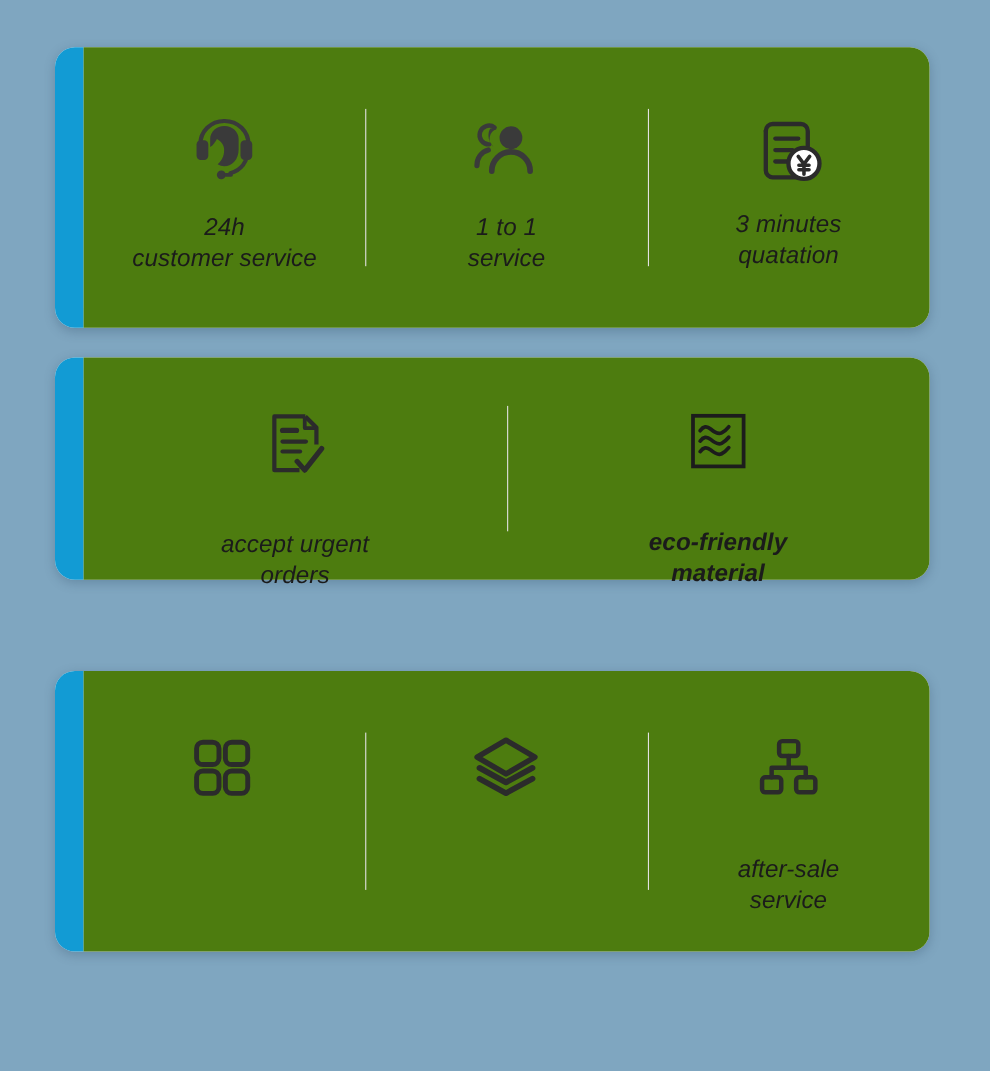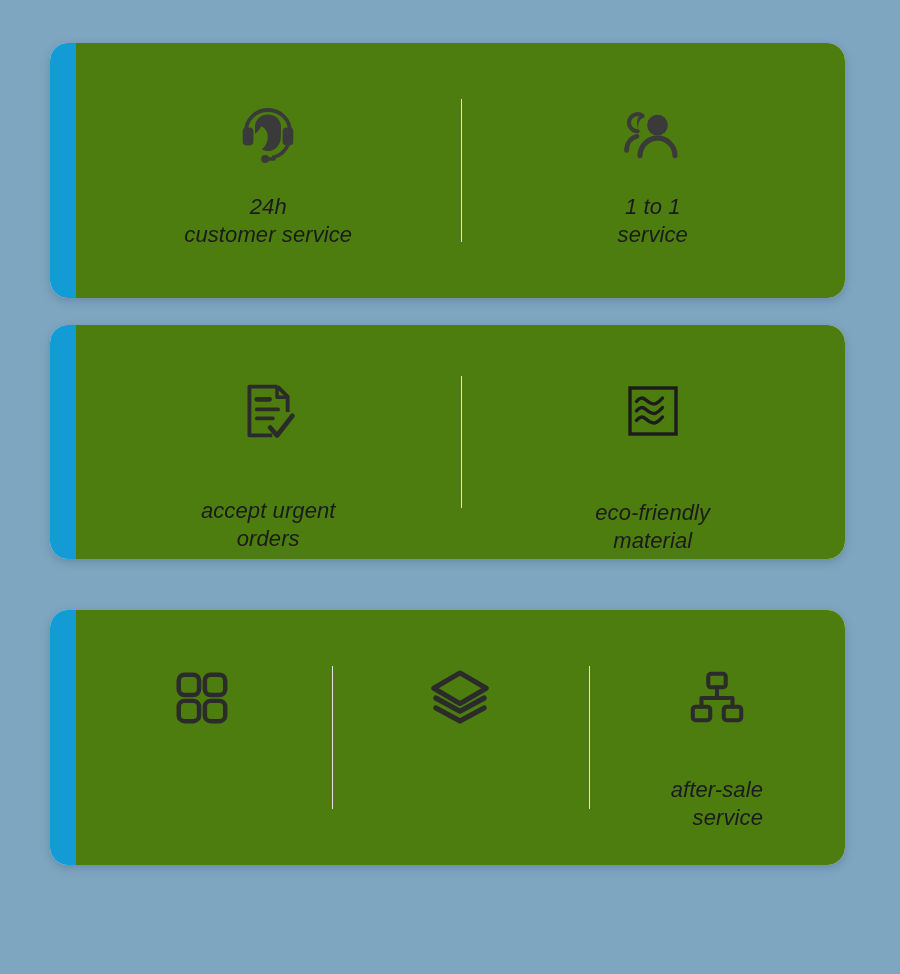--- a/index.html
+++ b/index.html
@@ -53,21 +53,21 @@
     z-index: 1;
     margin-left: 26px;
     width: 769px;
     background: #4d7c0f;
     border-radius: 0 18px 18px 0;
     display: flex;
     align-items: stretch;
   }
 
   .card-1 { top: 43px;  height: 255px; }
-  .card-2 { top: 325px; height: 234px; }
+  .card-2 { top: 325px; height: 202px; }
   .card-3 { top: 610px; height: 255px; }
 
   
   .cell {
     flex: 1 1 0;
     position: relative;
     display: flex;
     flex-direction: column;
     align-items: center;
     justify-content: flex-start;
@@ -104,26 +104,26 @@
     padding: 0 6px;
   }
 
   
   .card-1 .icon-wrap { margin-top: 52px; height: 84px; }
   .card-1 .cell-label { margin-top: 14px; }
   .card-1 .cell-3 .cell-label { margin-top: 11px; }
 
   .card-2 .icon-wrap { margin-top: 44px; height: 84px; }
   .card-2 .cell-label { margin-top: 44px; }
-  .card-2 .cell-2 .cell-label { margin-top: 46px; }
+  .card-2 .cell-2 .cell-label { margin-top: 46px; font-weight: bold; }
   .card-2 .cell-3 .cell-label { margin-top: 58px; }
 
   .card-3 .icon-wrap { margin-top: 44px; height: 86px; }
   .card-3 .cell-label { margin-top: 38px; }
-  .card-3 .cell-3 .cell-label { margin-top: 36px; text-align: right; }
+  .card-3 .cell-3 .cell-label { margin-top: 36px; }
 
   
   .card-2 .cell-3 .cell-label { transform: translateX(4px); }
   .card-3 .cell-1 .icon-wrap { transform: translateX(-3px); }
   .card-3 .cell-1 .cell-label { transform: translateX(-2px); }
 </style>
 </head>
 <body>
 
 <div class="page">
@@ -156,20 +156,35 @@
             <path d="M22.8 13.2a7.6 7.6 0 1 0-4.4 13.7" stroke="#3a3a3a" stroke-width="3.6" stroke-linecap="round" fill="none"></path>
             <path d="M8.5 44c0-6 3.5-11 9.2-12.6" stroke="#3a3a3a" stroke-width="4.2" stroke-linecap="round"></path>
             <circle cx="36" cy="21.5" r="9.2" fill="#3a3a3a"></circle>
             <path d="M20.5 48.5c0-8.6 7-15.5 15.5-15.5s15.5 6.9 15.5 15.5" stroke="#3a3a3a" stroke-width="4.6" stroke-linecap="round" fill="none"></path>
           </svg>
         </div>
         <div class="cell-label">1 to 1
 service</div>
       </div>
 
+      <div class="cell cell-3">
+        <div class="icon-wrap">
+          <svg width="74" height="74" viewBox="0 0 64 64" fill="none" xmlns="http://www.w3.org/2000/svg">
+            <path d="M14 16.5c0-3 2.4-5.5 5.4-5.5h22.2c3 0 5.4 2.5 5.4 5.5v12" stroke="#2b2b2b" stroke-width="3.4" stroke-linecap="round" fill="none"></path>
+            <path d="M47 39v8.5c0 3-2.4 5.5-5.4 5.5H19.4c-3 0-5.4-2.5-5.4-5.5v-31" stroke="#2b2b2b" stroke-width="3.4" stroke-linecap="round" fill="none"></path>
+            <path d="M21.5 22.5h18" stroke="#2b2b2b" stroke-width="3.4" stroke-linecap="round"></path>
+            <path d="M21.5 31.5h13.5" stroke="#2b2b2b" stroke-width="3.4" stroke-linecap="round"></path>
+            <path d="M21.5 40.5h9" stroke="#2b2b2b" stroke-width="3.4" stroke-linecap="round"></path>
+            <circle cx="44" cy="42" r="12.2" fill="#ffffff" stroke="#2b2b2b" stroke-width="3.4"></circle>
+            <path d="M39.5 36.5l4.5 6 4.5-6M44 42.5v8M40 43.5h8M40 47h8" stroke="#2b2b2b" stroke-width="2.8" stroke-linecap="round" fill="none"></path>
+          </svg>
+        </div>
+        <div class="cell-label">3 minutes
+quatation</div>
+      </div>
 
     </div>
   </section>
 
   <section class="card card-2">
     <div class="card-accent"></div>
     <div class="card-body">
 
       <div class="cell cell-1">
         <div class="icon-wrap">

